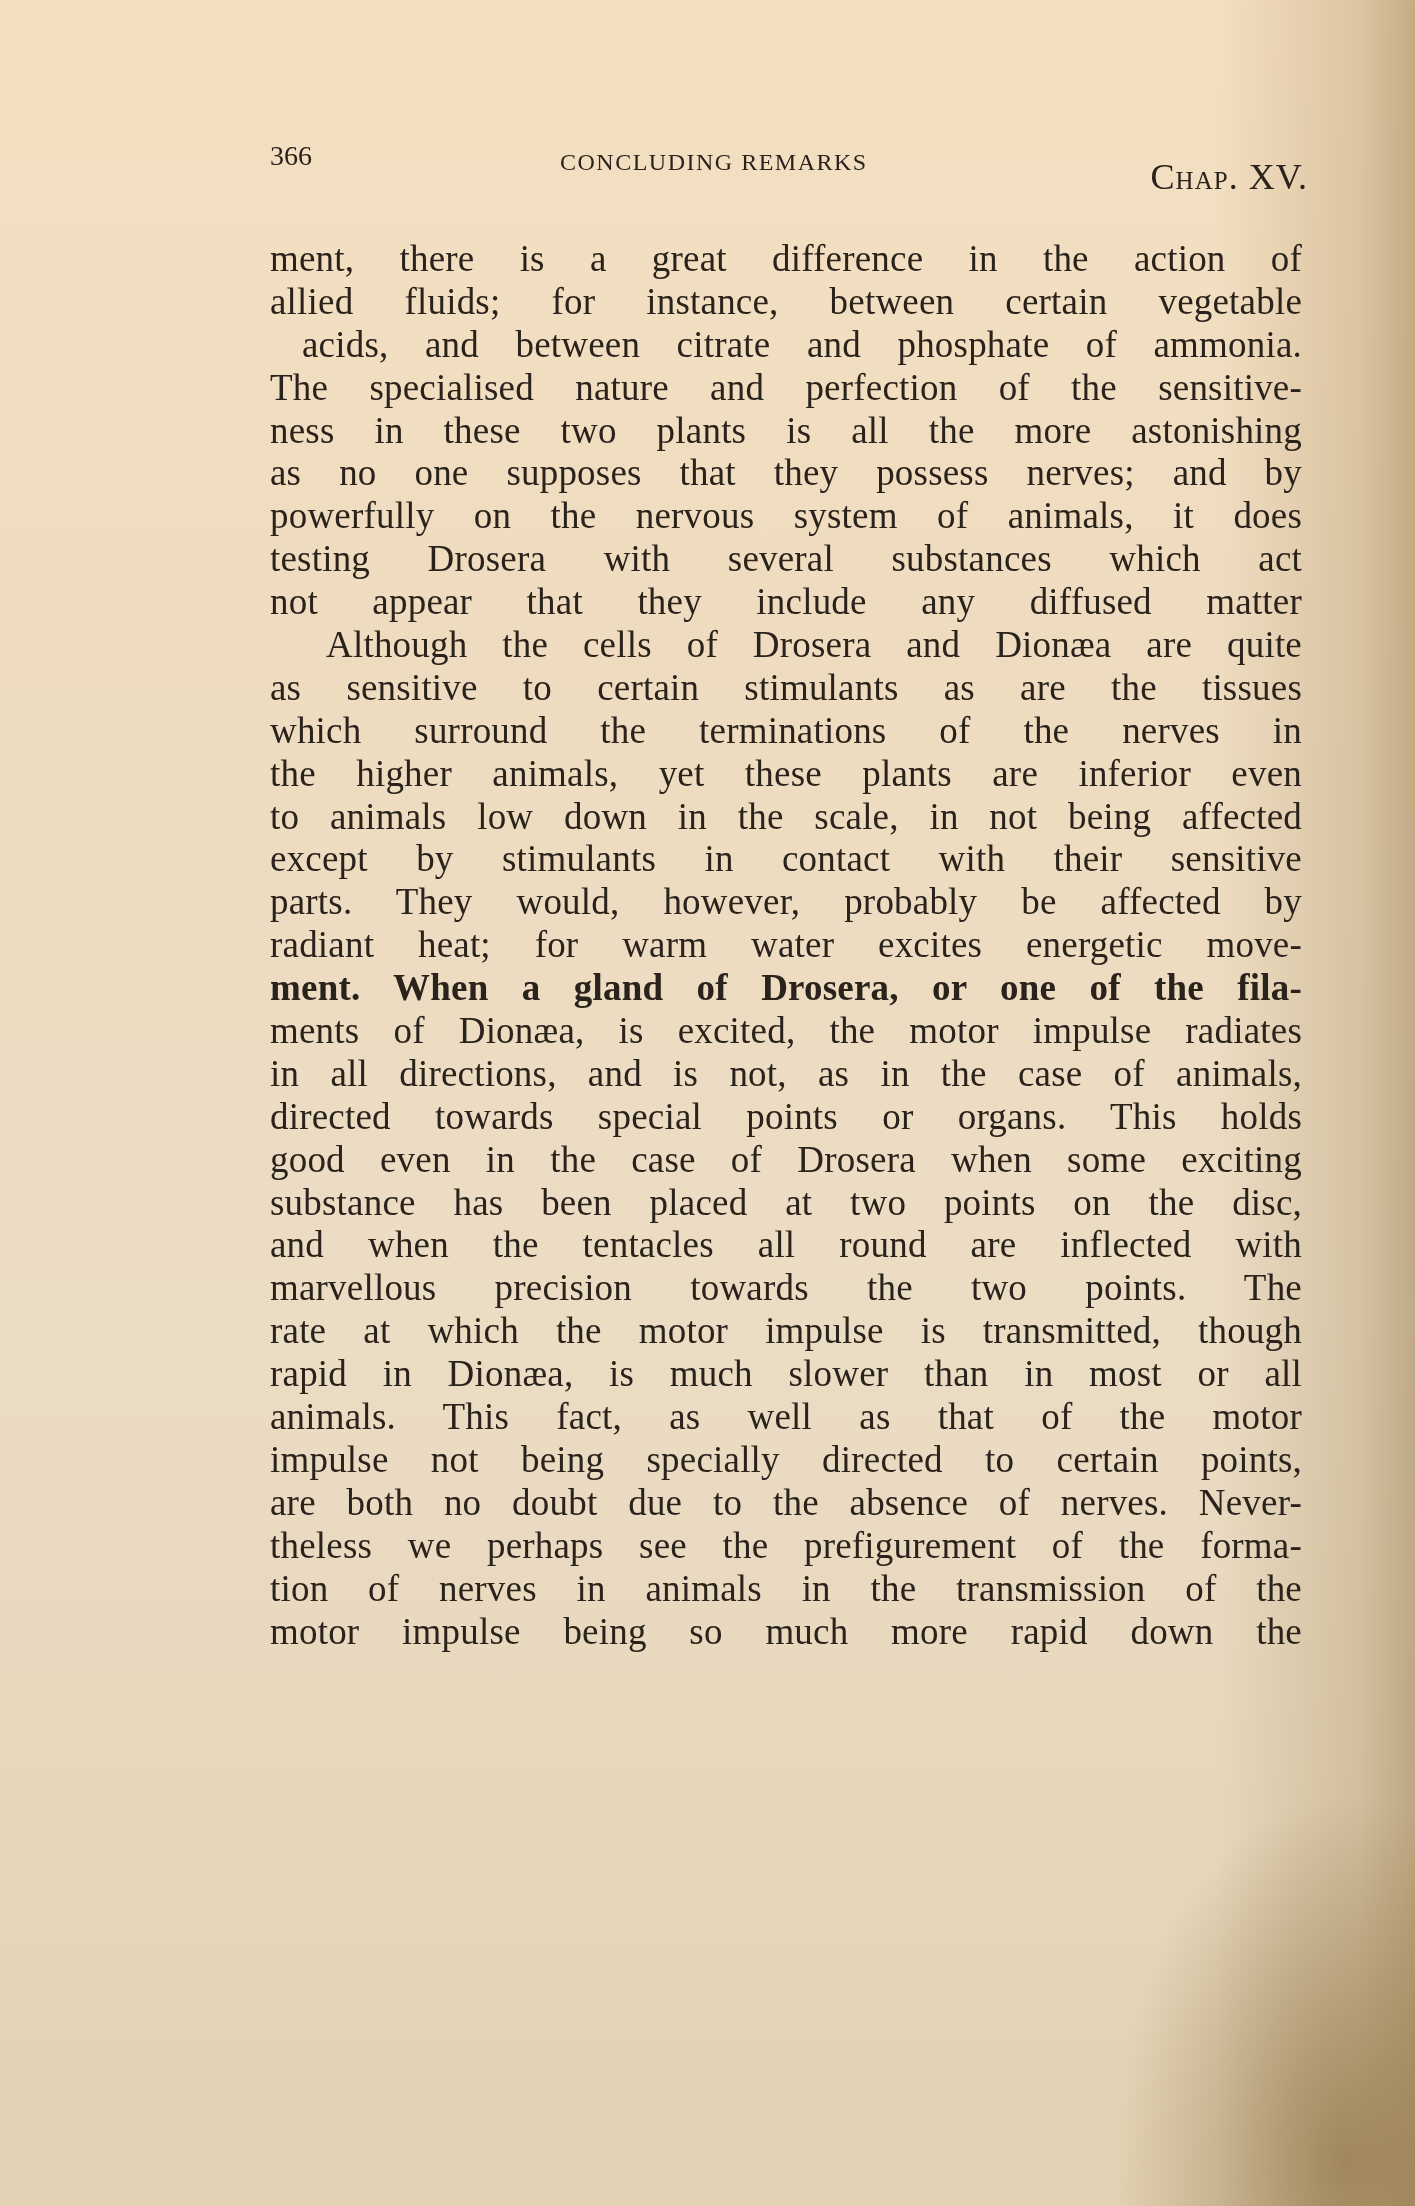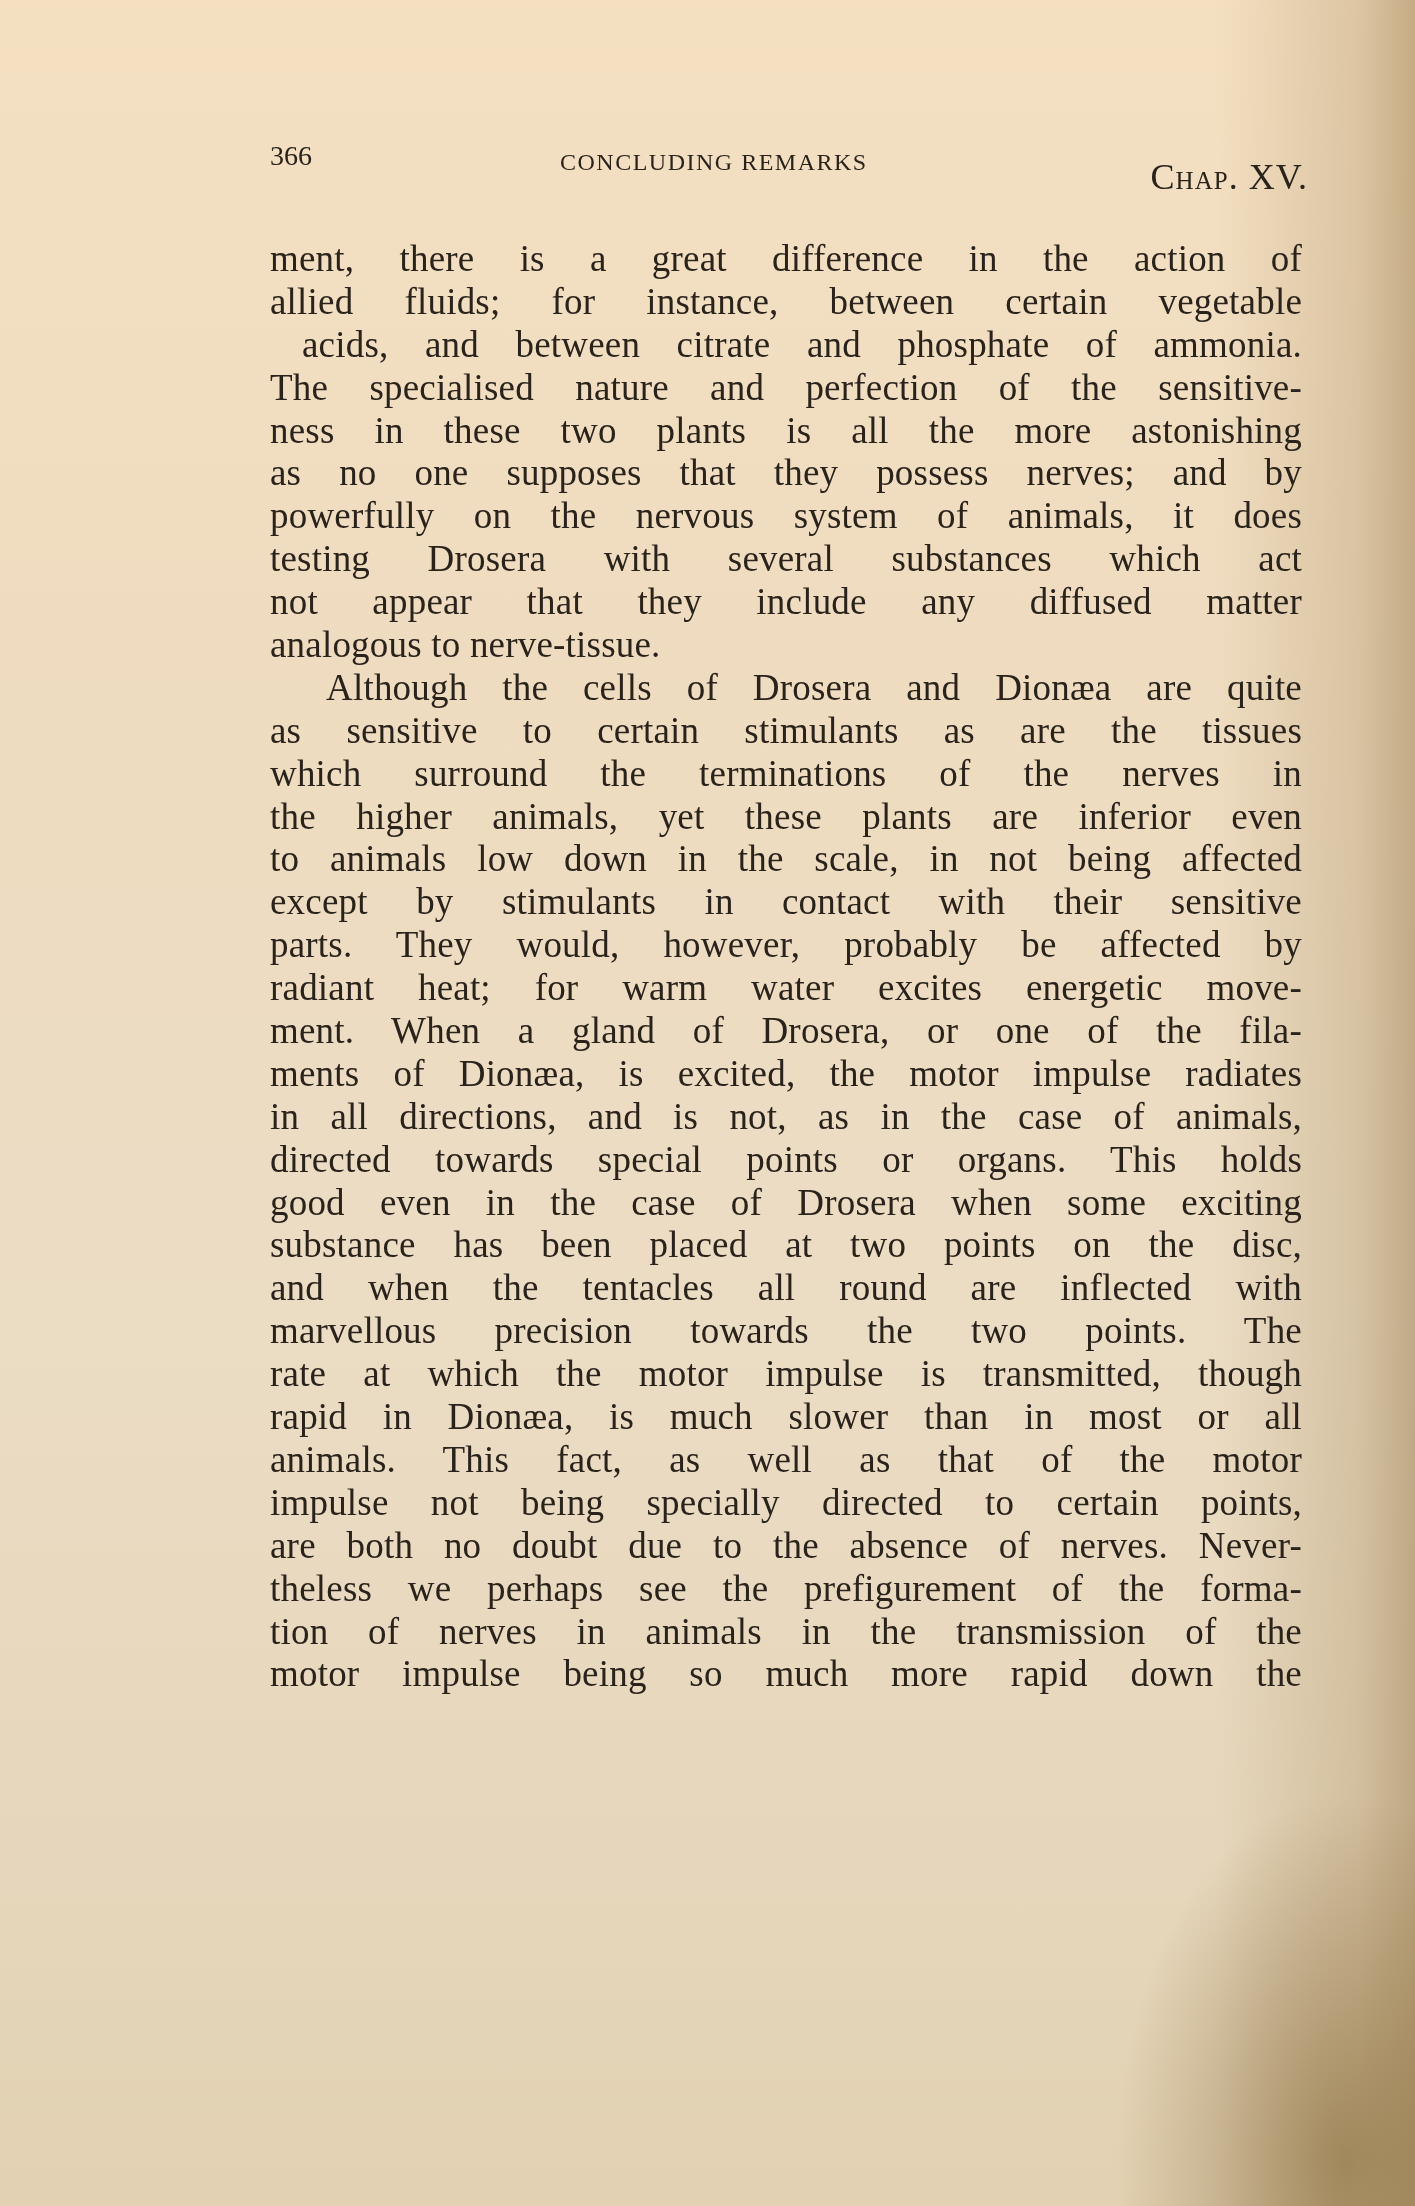--- a/index.html
+++ b/index.html
@@ -51,30 +51,29 @@
 <div class="body-text" id="body-text">
     <span class="line" style="white-space: normal; overflow: hidden;">ment, there is a great difference in the action of</span>
     <span class="line" style="white-space: normal; overflow: hidden;">allied fluids; for instance, between certain vegetable</span>
     <span class="line" style="white-space: normal; overflow: hidden; margin-left: 32px;">acids, and between citrate and phosphate of ammonia.</span>
     <span class="line" style="white-space: normal; overflow: hidden;">The specialised nature and perfection of the sensitive-</span>
     <span class="line" style="white-space: normal; overflow: hidden;">ness in these two plants is all the more astonishing</span>
     <span class="line" style="white-space: normal; overflow: hidden;">as no one supposes that they possess nerves; and by</span>
     <span class="line" style="white-space: normal; overflow: hidden;">powerfully on the nervous system of animals, it does</span>
     <span class="line" style="white-space: normal; overflow: hidden;">testing Drosera with several substances which act</span>
     <span class="line" style="white-space: normal; overflow: hidden;">not appear that they include any diffused matter</span>
-    <span class="line last" style="white-space: normal; overflow: hidden;">analogous to nerve-tissue.</span>
     <span class="line indent" style="white-space: normal; overflow: hidden;">Although the cells of Drosera and Dionæa are quite</span>
     <span class="line" style="white-space: normal; overflow: hidden;">as sensitive to certain stimulants as are the tissues</span>
     <span class="line" style="white-space: normal; overflow: hidden;">which surround the terminations of the nerves in</span>
     <span class="line" style="white-space: normal; overflow: hidden;">the higher animals, yet these plants are inferior even</span>
     <span class="line" style="white-space: normal; overflow: hidden;">to animals low down in the scale, in not being affected</span>
     <span class="line" style="white-space: normal; overflow: hidden;">except by stimulants in contact with their sensitive</span>
     <span class="line" style="white-space: normal; overflow: hidden;">parts.  They would, however, probably be affected by</span>
     <span class="line" style="white-space: normal; overflow: hidden;">radiant heat; for warm water excites energetic move-</span>
-    <span class="line" style="white-space: normal; overflow: hidden;">ment.  When a gland of Drosera, or one of the fila-</span>
+    <span class="line" style="white-space: normal; overflow: hidden; font-weight: bold;">ment.  When a gland of Drosera, or one of the fila-</span>
     <span class="line" style="white-space: normal; overflow: hidden;">ments of Dionæa, is excited, the motor impulse radiates</span>
     <span class="line" style="white-space: normal; overflow: hidden;">in all directions, and is not, as in the case of animals,</span>
     <span class="line" style="white-space: normal; overflow: hidden;">directed towards special points or organs.  This holds</span>
     <span class="line" style="white-space: normal; overflow: hidden;">good even in the case of Drosera when some exciting</span>
     <span class="line" style="white-space: normal; overflow: hidden;">substance has been placed at two points on the disc,</span>
     <span class="line" style="white-space: normal; overflow: hidden;">and when the tentacles all round are inflected with</span>
     <span class="line" style="white-space: normal; overflow: hidden;">marvellous precision towards the two points.  The</span>
     <span class="line" style="white-space: normal; overflow: hidden;">rate at which the motor impulse is transmitted, though</span>
     <span class="line" style="white-space: normal; overflow: hidden;">rapid in Dionæa, is much slower than in most or all</span>
     <span class="line" style="white-space: normal; overflow: hidden;">animals.  This fact, as well as that of the motor</span>

